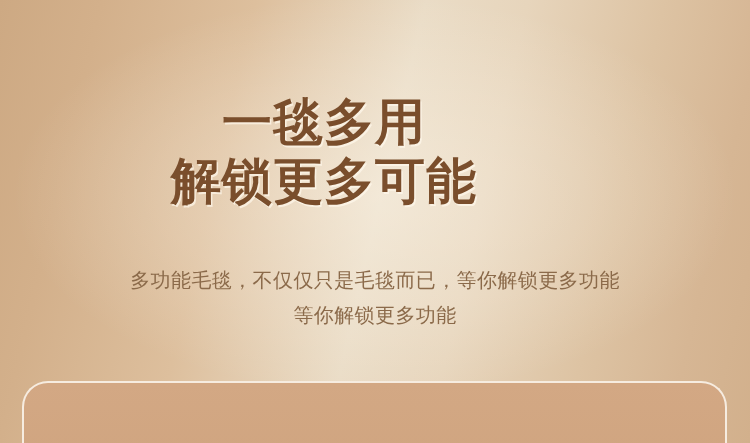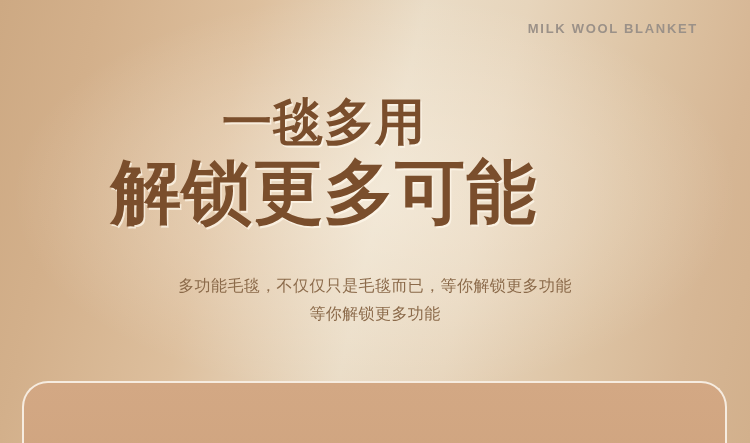--- a/index.html
+++ b/index.html
@@ -65,31 +65,31 @@
   .headline-line {
     display: block;
     color: #7a4e2c;
     font-weight: bold;
     line-height: 1.06;
     letter-spacing: 1px;
     text-shadow: 1.5px 2px 0 rgba(255,248,235,0.72);
   }
 
   .headline-line-1 { font-size: 50px; }
-  .headline-line-2 { font-size: 70px; margin-top: 6px; }
+  .headline-line-2 { font-size: 50px; margin-top: 6px; }
 
   .subtitle {
     position: absolute;
-    top: 272px;
+    top: 263px;
     left: 0;
     width: 750px;
     text-align: center;
     z-index: 3;
     color: #8b6a4a;
-    font-size: 16px;
+    font-size: 20px;
     line-height: 1.75;
     letter-spacing: 0.4px;
   }
   .subtitle span { display: block; }
 
   .bottom-card {
     position: absolute;
     left: 22px;
     right: 23px;
     top: 381px;
@@ -100,21 +100,20 @@
     border-radius: 26px 26px 0 0;
     box-sizing: border-box;
     z-index: 2;
   }
 </style>
 </head>
 <body>
 
 <div class="banner">
 
-  <div class="brand-kicker">MILK WOOL BLANKET</div>
 
   <div class="headline">
     <span class="headline-line headline-line-1">一毯多用</span>
     <span class="headline-line headline-line-2">解锁更多可能</span>
   </div>
 
   <div class="subtitle">
     <span>多功能毛毯，不仅仅只是毛毯而已，等你解锁更多功能</span>
     <span>等你解锁更多功能</span>
   </div>

